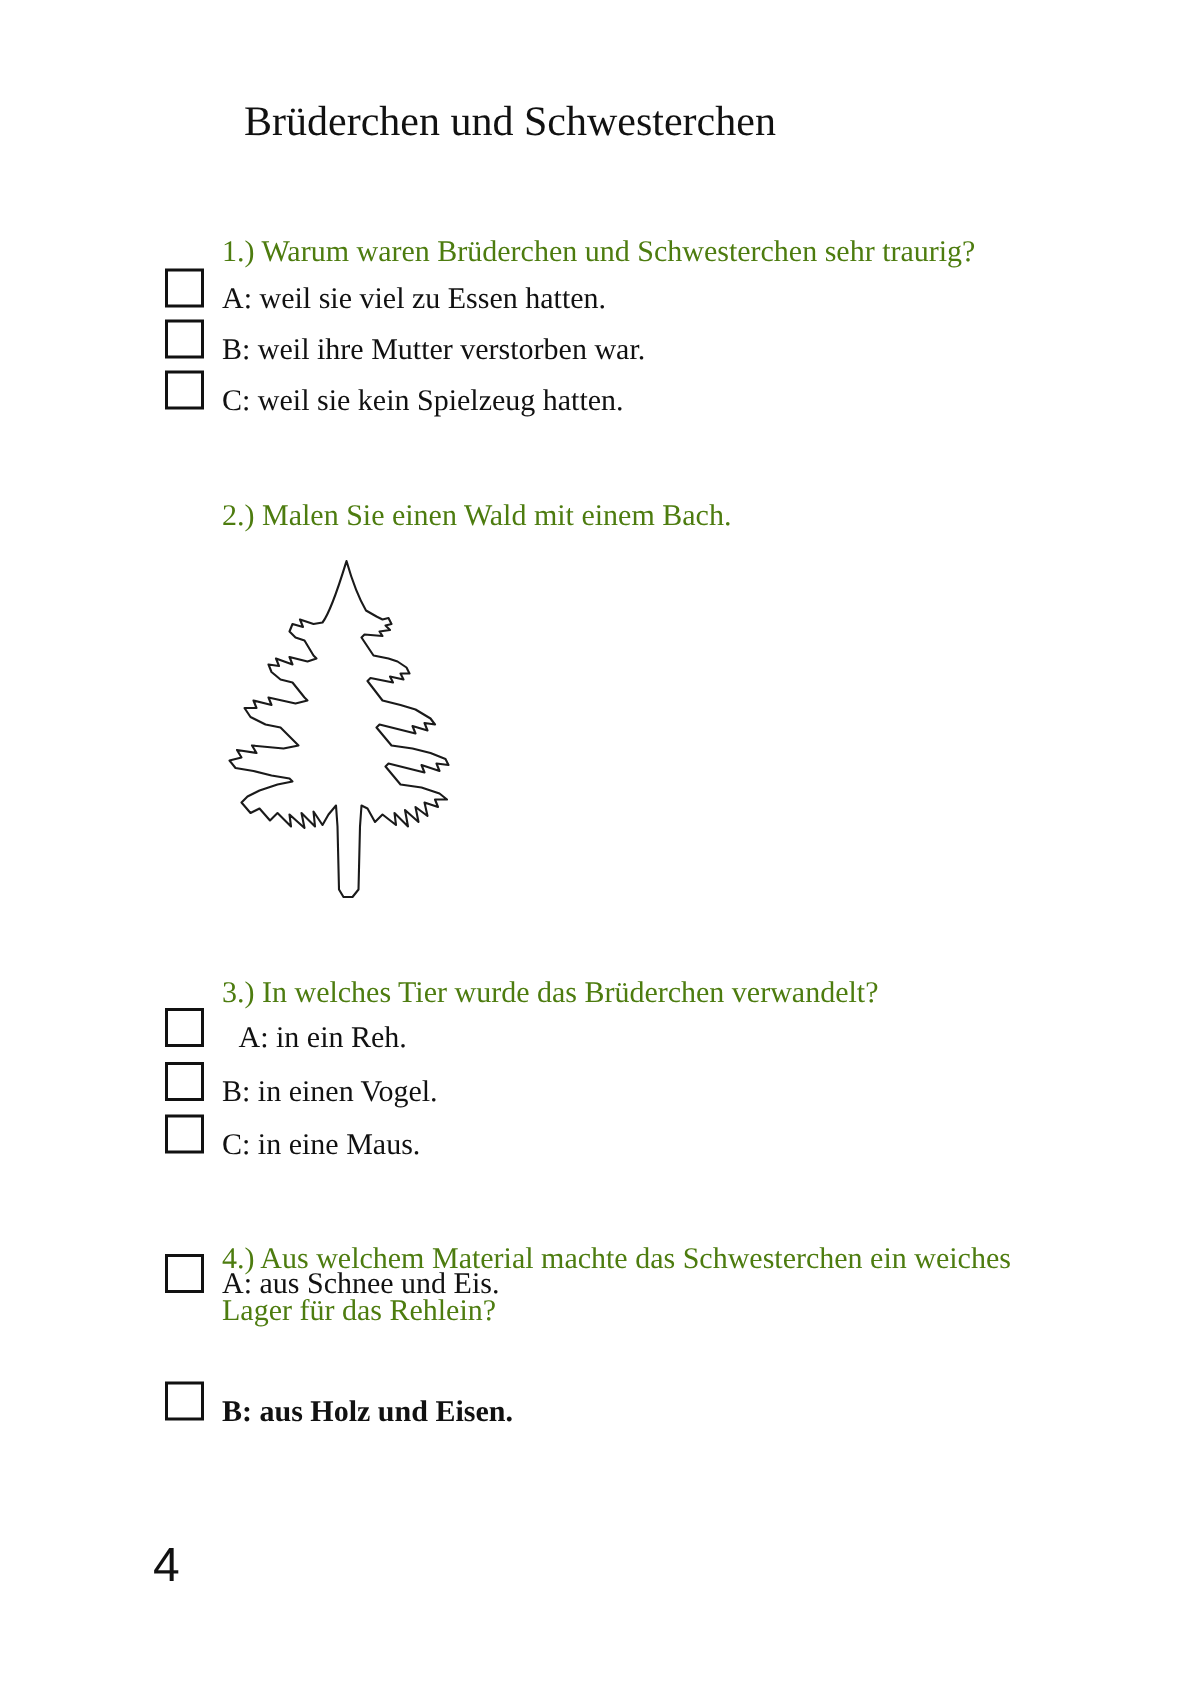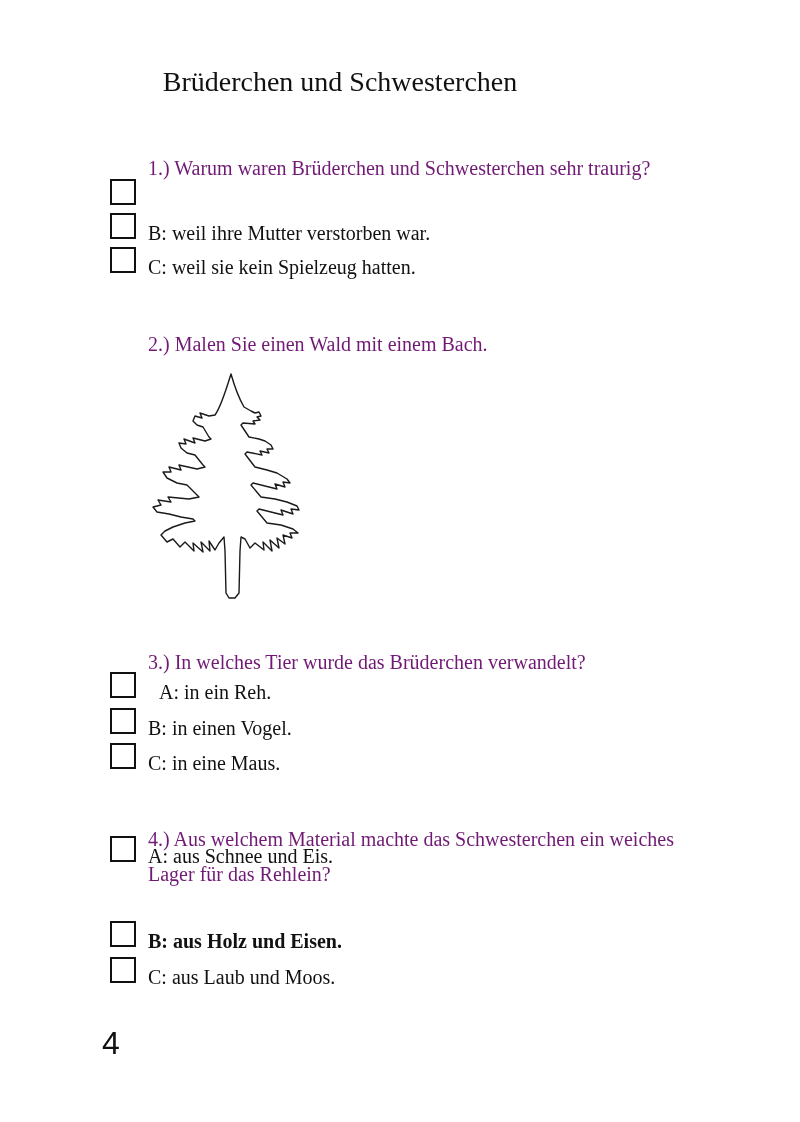--- a/index.html
+++ b/index.html
@@ -22,21 +22,21 @@
     font-size: 28px;
     line-height: 32px;
     color: #111111;
   }
   .q-text {
     position: absolute;
     left: 148px;
     font-size: 20px;
     line-height: 26px;
     white-space: nowrap;
-    color: #701a75;
+    color: #4d7c0f;
   }
   .option-row {
     position: absolute;
     left: 110px;
     display: flex;
     align-items: flex-start;
   }
   .checkbox {
     width: 26px;
     height: 26px;
@@ -73,20 +73,21 @@
 <body>
 
 <div class="page">
 
   <div class="doc-title">Brüderchen und Schwesterchen</div>
 
   <div class="q-text" style="top:155px;">1.) Warum waren Brüderchen und Schwesterchen sehr traurig?</div>
 
   <div class="option-row" style="top:179px;">
     <div class="checkbox"></div>
+    <span class="option-label">A: weil sie viel zu Essen hatten.</span>
   </div>
   <div class="option-row" style="top:213px;">
     <div class="checkbox"></div>
     <span class="option-label">B: weil ihre Mutter verstorben war.</span>
   </div>
   <div class="option-row" style="top:247px;">
     <div class="checkbox"></div>
     <span class="option-label">C: weil sie kein Spielzeug hatten.</span>
   </div>
 
@@ -141,20 +142,16 @@
   <div class="q-text" style="top:861px;">Lager für das Rehlein?</div>
 
   <div class="option-row" style="top:836px;">
     <div class="checkbox"></div>
     <span class="option-label">A: aus Schnee und Eis.</span>
   </div>
   <div class="option-row" style="top:921px;font-weight:bold;">
     <div class="checkbox"></div>
     <span class="option-label">B: aus Holz und Eisen.</span>
   </div>
-  <div class="option-row" style="top:957px;">
-    <div class="checkbox"></div>
-    <span class="option-label">C: aus Laub und Moos.</span>
-  </div>
 
   <div class="page-number">4</div>
 
 </div>
 
 </body></html>

